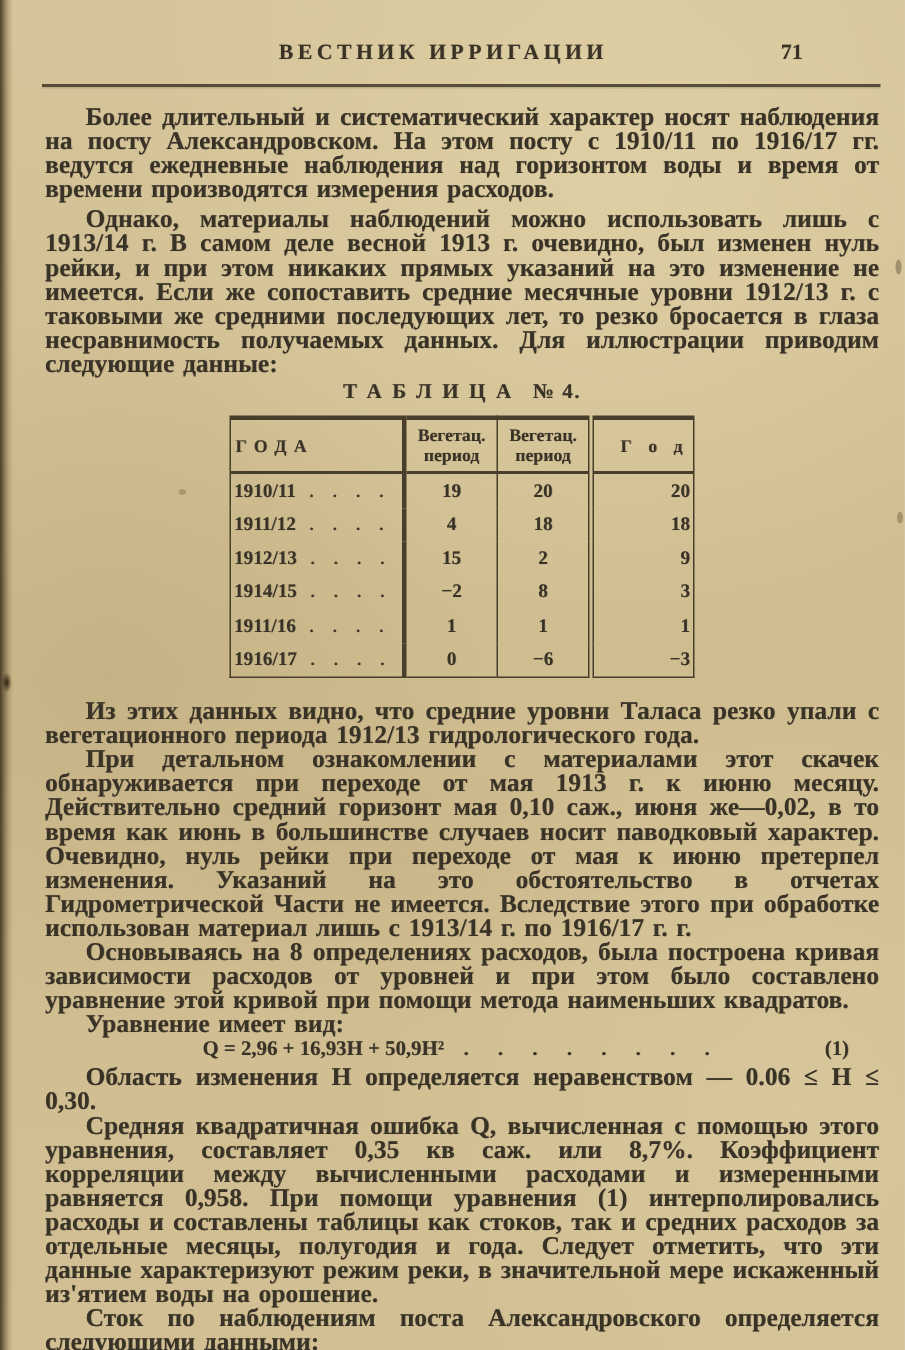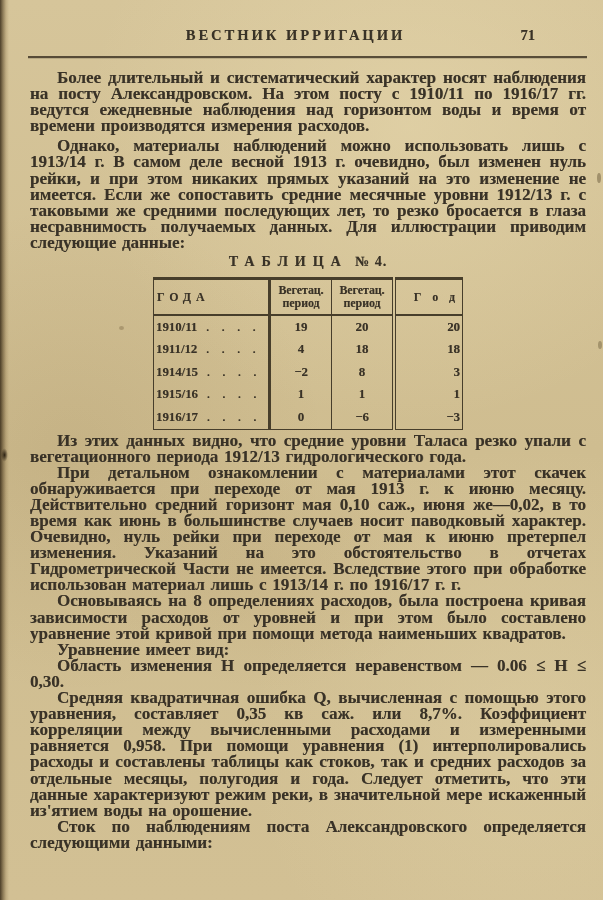--- a/index.html
+++ b/index.html
@@ -86,21 +86,21 @@
   .col-veg    { width:54px; border-left:1.5px solid #473e2b; text-align:center; }
   .col-total  { width:60px; border-left:4px double #473e2b; text-align:right; }
   th.col-total { letter-spacing:4px; }
   .leader { margin-left:9px; letter-spacing:5px; font-size:11px; }
 
   
   .eq-row { position:relative; margin:1px 0 2px 0; text-align:center; font-size:13.9px; font-weight:bold; line-height:16px; }
   .eq-dots { margin-left:13px; letter-spacing:8px; }
   .eq-num { position:absolute; right:20px; top:0; letter-spacing:0; }
 
-  .after-table { margin-top:3px; }
+  .after-table { margin-top:14px; }
 </style>
 </head>
 <body>
 
 <div class="page">
   <div class="page-edge"></div>
   <div class="edge-blob"></div>
   <div class="speck speck-a"></div>
   <div class="speck speck-b"></div>
   <div class="speck speck-c"></div>
@@ -137,44 +137,54 @@
             <td class="col-veg">20</td>
             <td class="col-total">20</td>
           </tr>
           <tr>
             <td class="col-years"><span>1911/12</span><span class="leader">. . . .</span></td>
             <td class="col-nonveg">4</td>
             <td class="col-veg">18</td>
             <td class="col-total">18</td>
           </tr>
           <tr>
+            <td class="col-years"><span>1912/13</span><span class="leader">. . . .</span></td>
+            <td class="col-nonveg">15</td>
+            <td class="col-veg">2</td>
+            <td class="col-total">9</td>
+          </tr>
+          <tr>
             <td class="col-years"><span>1914/15</span><span class="leader">. . . .</span></td>
             <td class="col-nonveg">−2</td>
             <td class="col-veg">8</td>
             <td class="col-total">3</td>
           </tr>
           <tr>
-            <td class="col-years"><span>1915/16</span><span class="leader">. . . .</span></td>
+            <td class="col-years"><span>1911/16</span><span class="leader">. . . .</span></td>
             <td class="col-nonveg">1</td>
             <td class="col-veg">1</td>
             <td class="col-total">1</td>
           </tr>
           <tr>
             <td class="col-years"><span>1916/17</span><span class="leader">. . . .</span></td>
             <td class="col-nonveg">0</td>
             <td class="col-veg">−6</td>
             <td class="col-total">−3</td>
           </tr>
         </tbody>
       </table>
     </div>
 
     <p class="para tight after-table ink">Из этих данных видно, что средние уровни Таласа резко упали с вегетационного периода 1912/13 гидрологического года.</p>
     <p class="para tight ink">При детальном ознакомлении с материалами этот скачек обнаруживается при переходе от мая 1913 г. к июню месяцу. Действительно средний горизонт мая 0,10 саж., июня же—0,02, в то время как июнь в большинстве случаев носит паводковый характер. Очевидно, нуль рейки при переходе от мая к июню претерпел изменения. Указаний на это обстоятельство в отчетах Гидрометрической Части не имеется. Вследствие этого при обработке использован материал лишь с 1913/14 г. по 1916/17 г. г.</p>
     <p class="para tight ink">Основываясь на 8 определениях расходов, была построена кривая зависимости расходов от уровней и при этом было составлено уравнение этой кривой при помощи метода наименьших квадратов.</p>
     <p class="para tight ink">Уравнение имеет вид:</p>
 
+    <div class="eq-row ink">
+      <span>Q = 2,96 + 16,93Н + 50,9Н²</span><span class="eq-dots">. . . . . . . .</span>
+      <span class="eq-num">(1)</span>
+    </div>
 
     <p class="para tight ink">Область изменения Н определяется неравенством — 0.06 ≤ Н ≤ 0,30.</p>
     <p class="para tight ink">Средняя квадратичная ошибка Q, вычисленная с помощью этого уравнения, составляет 0,35 кв саж. или 8,7%. Коэффициент корреляции между вычисленными расходами и измеренными равняется 0,958. При помощи уравнения (1) интерполировались расходы и составлены таблицы как стоков, так и средних расходов за отдельные месяцы, полугодия и года. Следует отметить, что эти данные характеризуют режим реки, в значительной мере искаженный из'ятием воды на орошение.</p>
     <p class="para tight ink">Сток по наблюдениям поста Александровского определяется следующими данными:</p>
   </div>
 </div>
 
 </body></html>

